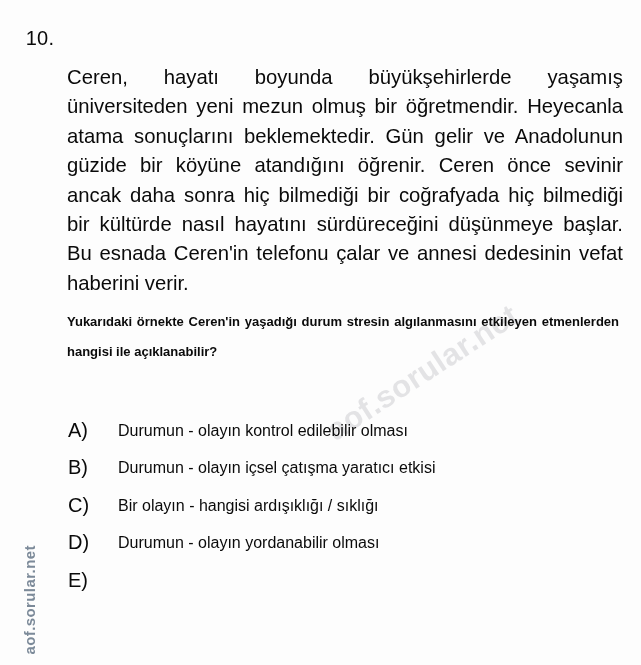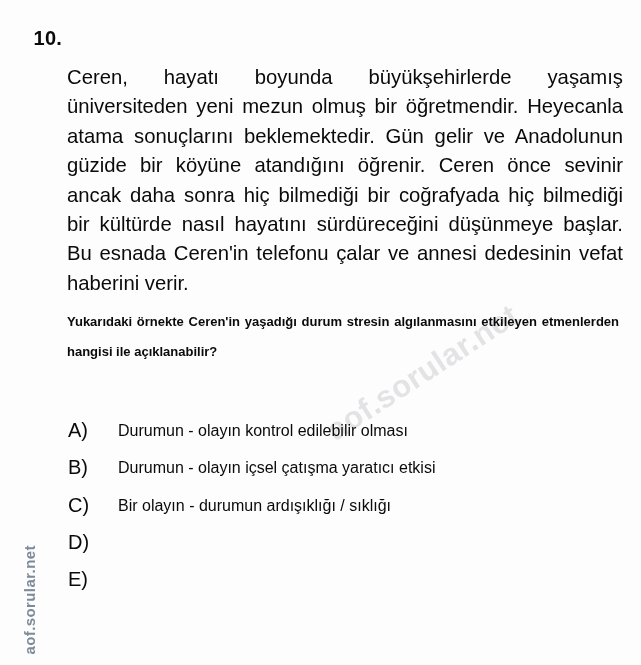--- a/index.html
+++ b/index.html
@@ -62,23 +62,23 @@
     left: 0;
     top: 0;
     width: 641px;
   }
 
   .q-number {
     position: absolute;
     left: 18px;
     top: 27px;
     width: 44px;
-    text-align: right;
+    text-align: center;
     font-size: 20px;
-    font-weight: bold;
+    font-weight: normal;
     letter-spacing: 0.2px;
   }
 
   .q-stem {
     position: absolute;
     left: 67px;
     top: 27px;
     width: 556px;
     font-size: 20.3px;
     line-height: 29.4px;
@@ -160,25 +160,26 @@
       <div class="option-text nojustify">Durumun - olayın kontrol edilebilir olması</div>
     </div>
 
     <div class="option">
       <span class="option-letter">B)</span>
       <div class="option-text">Durumun - olayın içsel çatışma yaratıcı etkisi</div>
     </div>
 
     <div class="option">
       <span class="option-letter">C)</span>
-      <div class="option-text nojustify">Bir olayın - durumun ardışıklığı / sıklığı</div>
+      <div class="option-text nojustify">Bir olayın - hangisi ardışıklığı / sıklığı</div>
     </div>
 
     <div class="option">
       <span class="option-letter">D)</span>
+      <div class="option-text nojustify">Durumun - olayın yordanabilir olması</div>
     </div>
 
     <div class="option">
       <span class="option-letter">E)</span>
     </div>
 
   </div>
 
   <div class="wm-vertical">aof.sorular.net</div>
 

